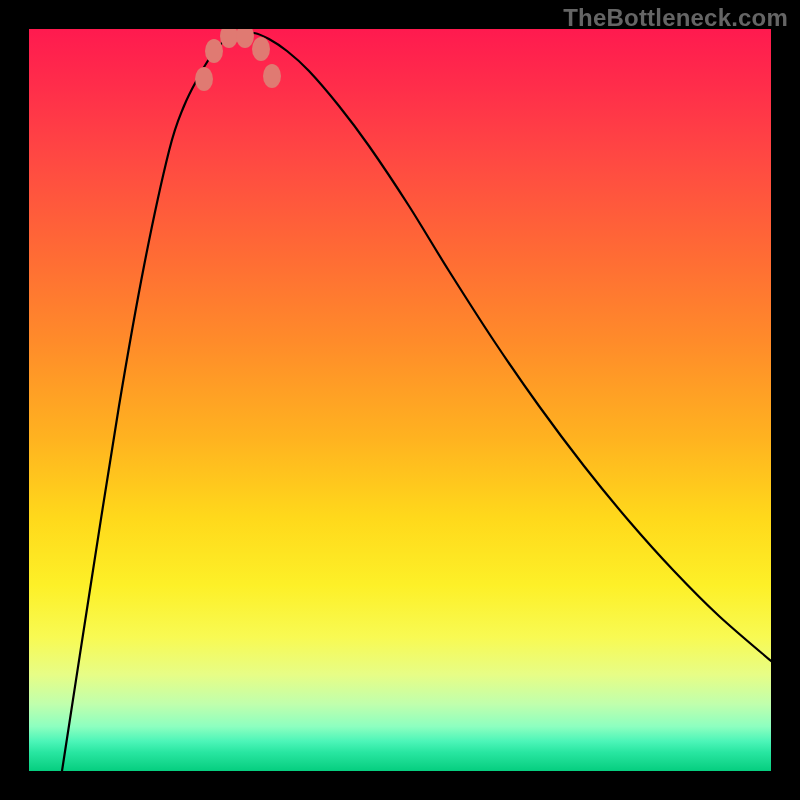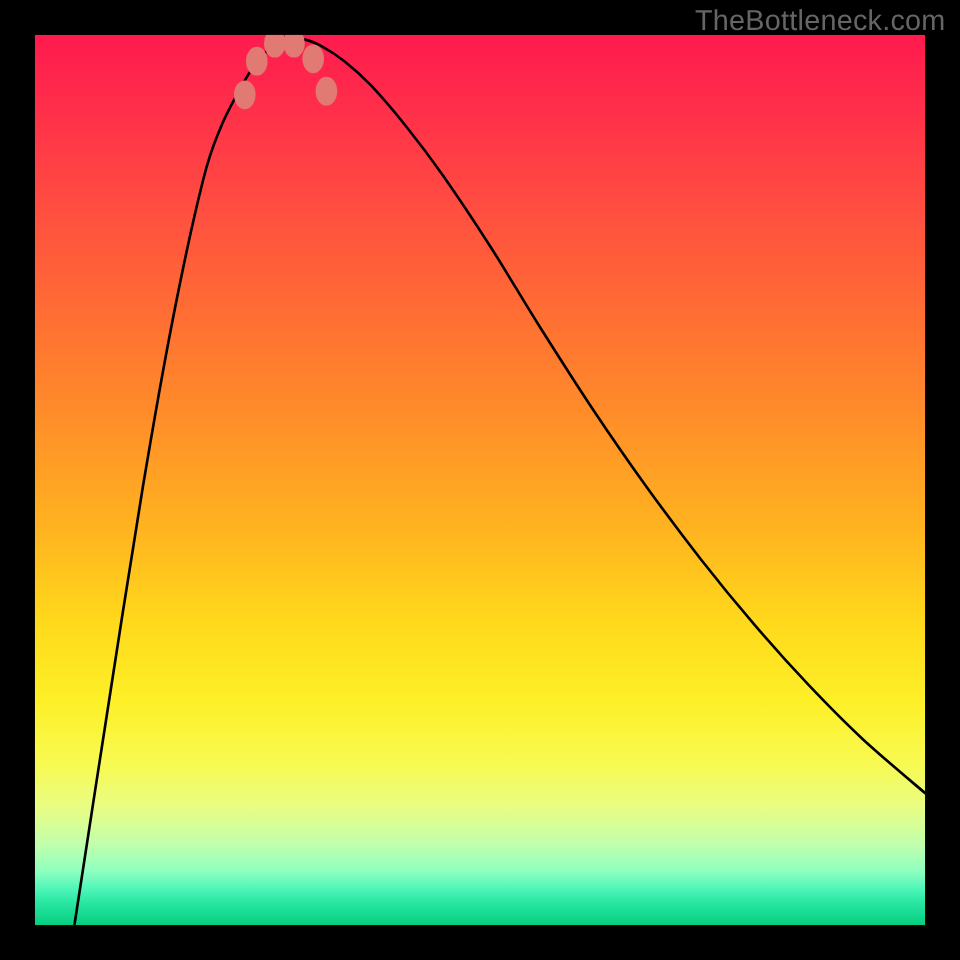--- a/index.html
+++ b/index.html
@@ -16,21 +16,21 @@
     width: 800px;
     height: 800px;
     background: #000;
   }
   .watermark {
     position: absolute;
     top: 4px;
     right: 12px;
     color: #656565;
     font-size: 24px;
-    font-weight: 400;
+    font-weight: 700;
     letter-spacing: 0.2px;
     z-index: 10;
   }
   .plot {
     position: absolute;
     left: 29px;
     top: 29px;
     width: 742px;
     height: 742px;
     overflow: hidden;

